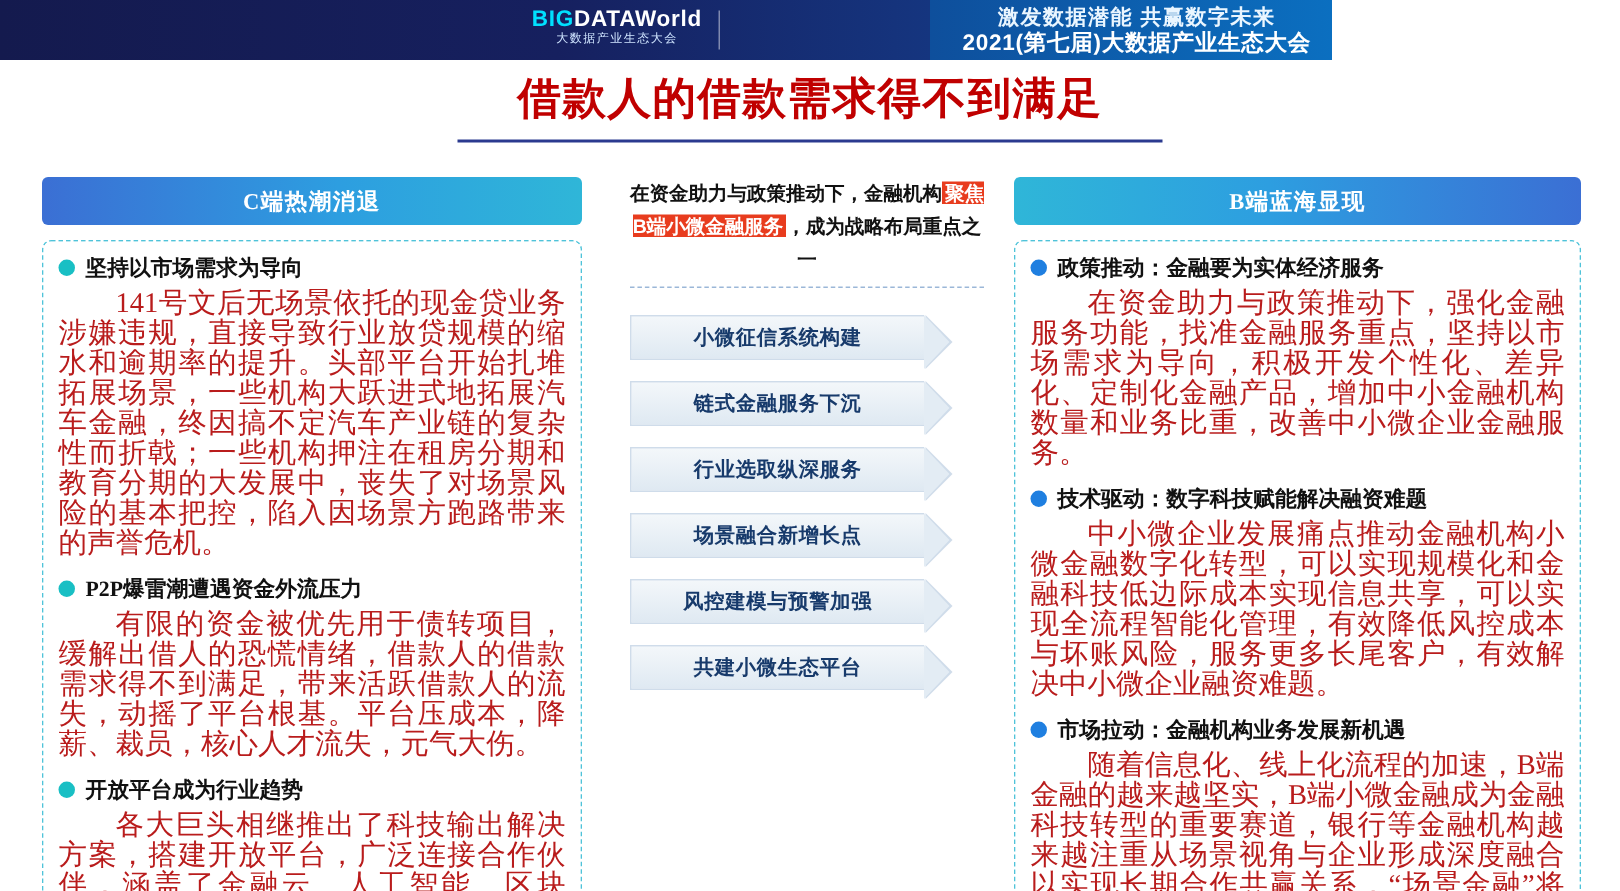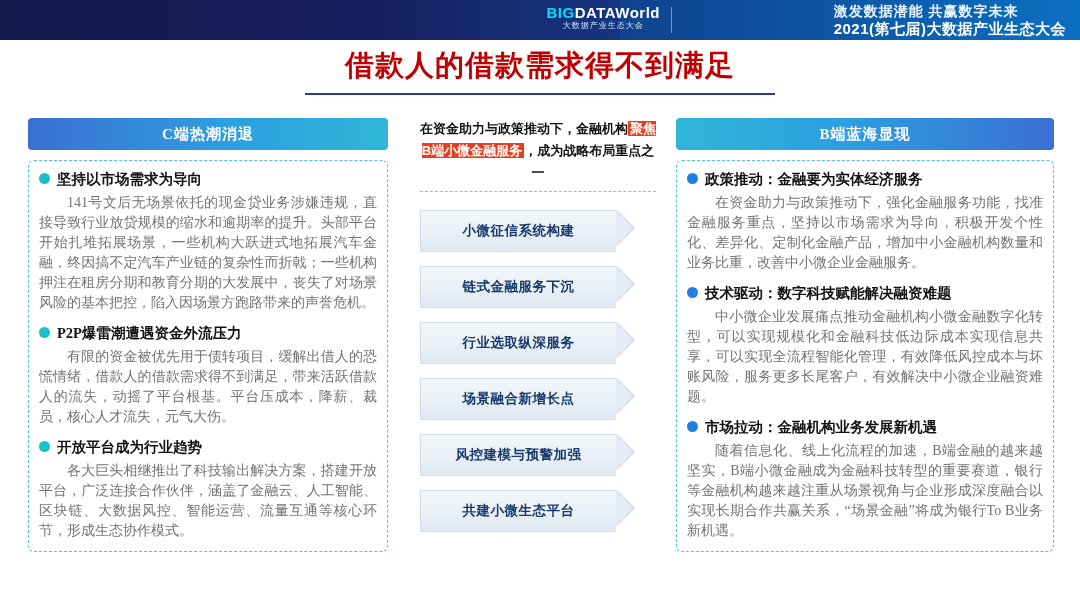--- a/index.html
+++ b/index.html
@@ -12,21 +12,21 @@
   }
   #slide {
     position: relative;
     width: 1080px; height: 594px;
     background: #ffffff;
   }
 
   
   .header {
     position: absolute; top: 0; left: 0;
-    width: 1080px; height: 40px;
+    width: 888px; height: 40px;
     background: linear-gradient(90deg, #15174a 0%, #1a2470 22%, #12357f 45%, #0e4f9c 70%, #0b6fc0 100%);
     display: flex; align-items: center; justify-content: flex-end;
   }
   .header-left-strip {
     position: absolute; left: 0; top: 0; height: 40px; width: 620px;
     background: linear-gradient(90deg, #141a4e 0%, #16205f 60%, #15357f 100%);
   }
   .brand {
     position: absolute; right: 420px; top: 4px;
     display: flex; flex-direction: column; align-items: center;
@@ -41,21 +41,21 @@
   .brand-main .world { color: #ffffff; }
   .brand-sub {
     font-size: 8px; letter-spacing: 1px; color: #cfe4ff; line-height: 10px;
   }
   .brand-divider {
     position: absolute; right: 408px; top: 7px;
     width: 1px; height: 26px; background: rgba(255,255,255,0.45);
   }
   .header-texts {
     position: absolute; right: 14px; top: 3px;
-    text-align: left; color: #ffffff;
+    text-align: center; color: #ffffff;
   }
   .header-line1 {
     font-size: 14px; font-weight: bold; line-height: 17px; letter-spacing: 1px;
     color: #eaf6ff;
   }
   .header-line2 {
     font-size: 15px; font-weight: bold; line-height: 18px; letter-spacing: 0.5px;
     color: #ffffff;
   }
 
@@ -112,41 +112,41 @@
   }
   .bullet {
     width: 11px; height: 11px; border-radius: 50%;
     background: #19bfc4; flex: 0 0 11px; margin-top: 4px;
   }
   .bullet.blue { background: #1f7fe0; }
   .item-title {
     font-size: 14.5px; font-weight: bold; color: #111111; line-height: 20px;
   }
   .item-body {
-    font-size: 14px; color: #737373; line-height: 20px;
+    font-size: 19px; color: #b91c1c; line-height: 20px;
     text-align: justify; text-indent: 2em;
   }
   .col-right .item-body { text-indent: 2em; }
 
   
   .mid {
     position: absolute; top: 118px; left: 420px; width: 236px;
   }
   .mid-note {
     font-size: 13px; font-weight: bold; color: #111111;
     line-height: 22px; text-align: center;
     border-bottom: 1px dashed #9bb7d8;
     padding-bottom: 7px; margin-bottom: 18px;
   }
   .mid-note .hl {
     background: #e83c1e; color: #ffffff; padding: 0 2px;
   }
   .arrow {
     position: relative;
-    height: 42px; margin-bottom: 14px;
+    height: 30px; margin-bottom: 14px;
     width: 196px;
     background: linear-gradient(180deg, #f3f7fa 0%, #dfe9f2 100%);
     display: flex; align-items: center; justify-content: center;
     color: #173a6b; font-size: 13.5px; font-weight: bold;
     letter-spacing: 0.5px;
     border: 1px solid #cfdcea;
     border-right: none;
   }
   .arrow::after {
     content: "";

